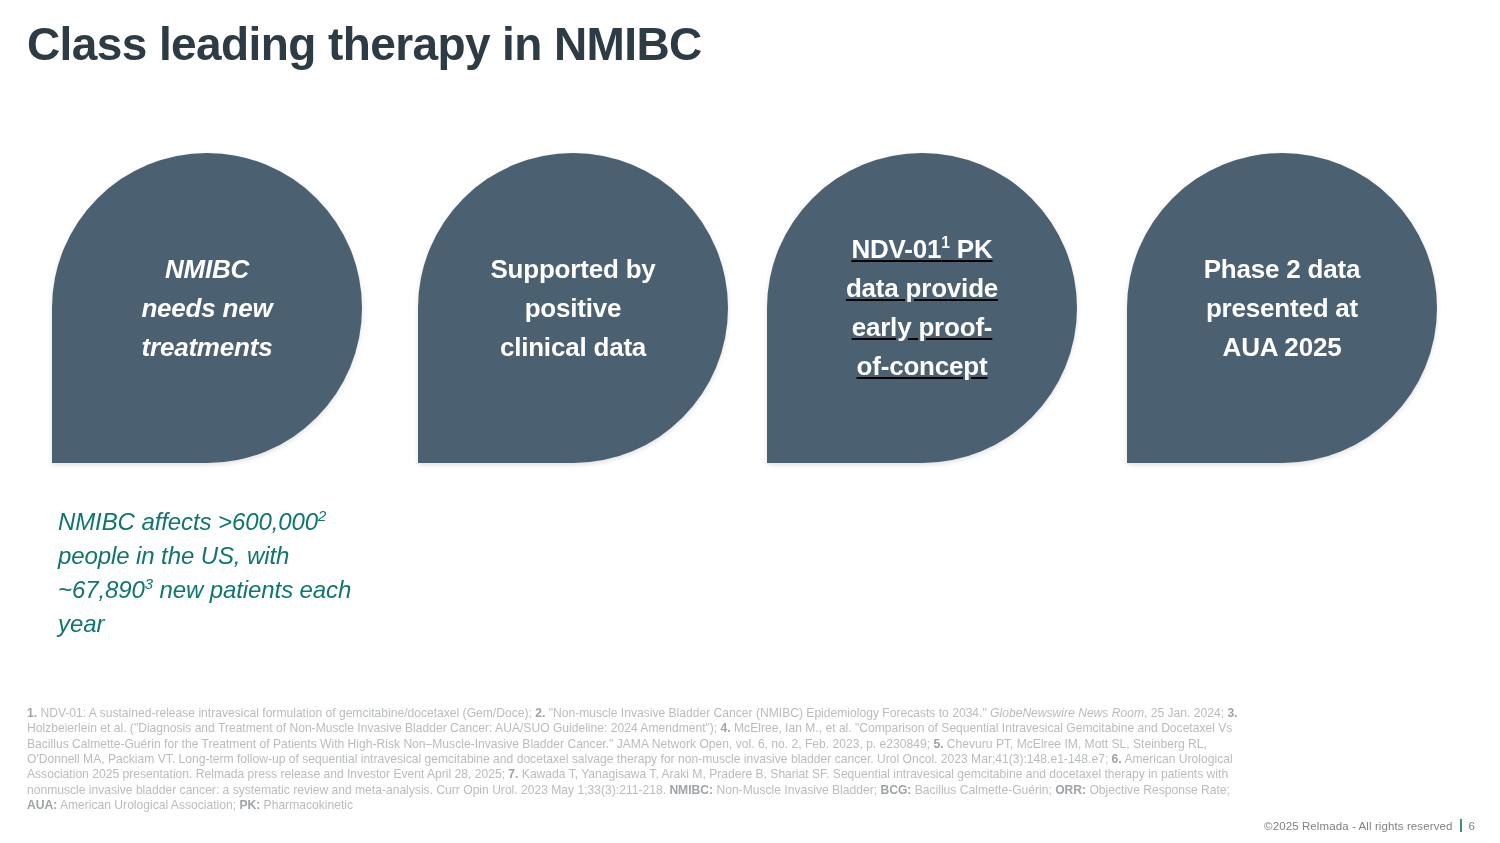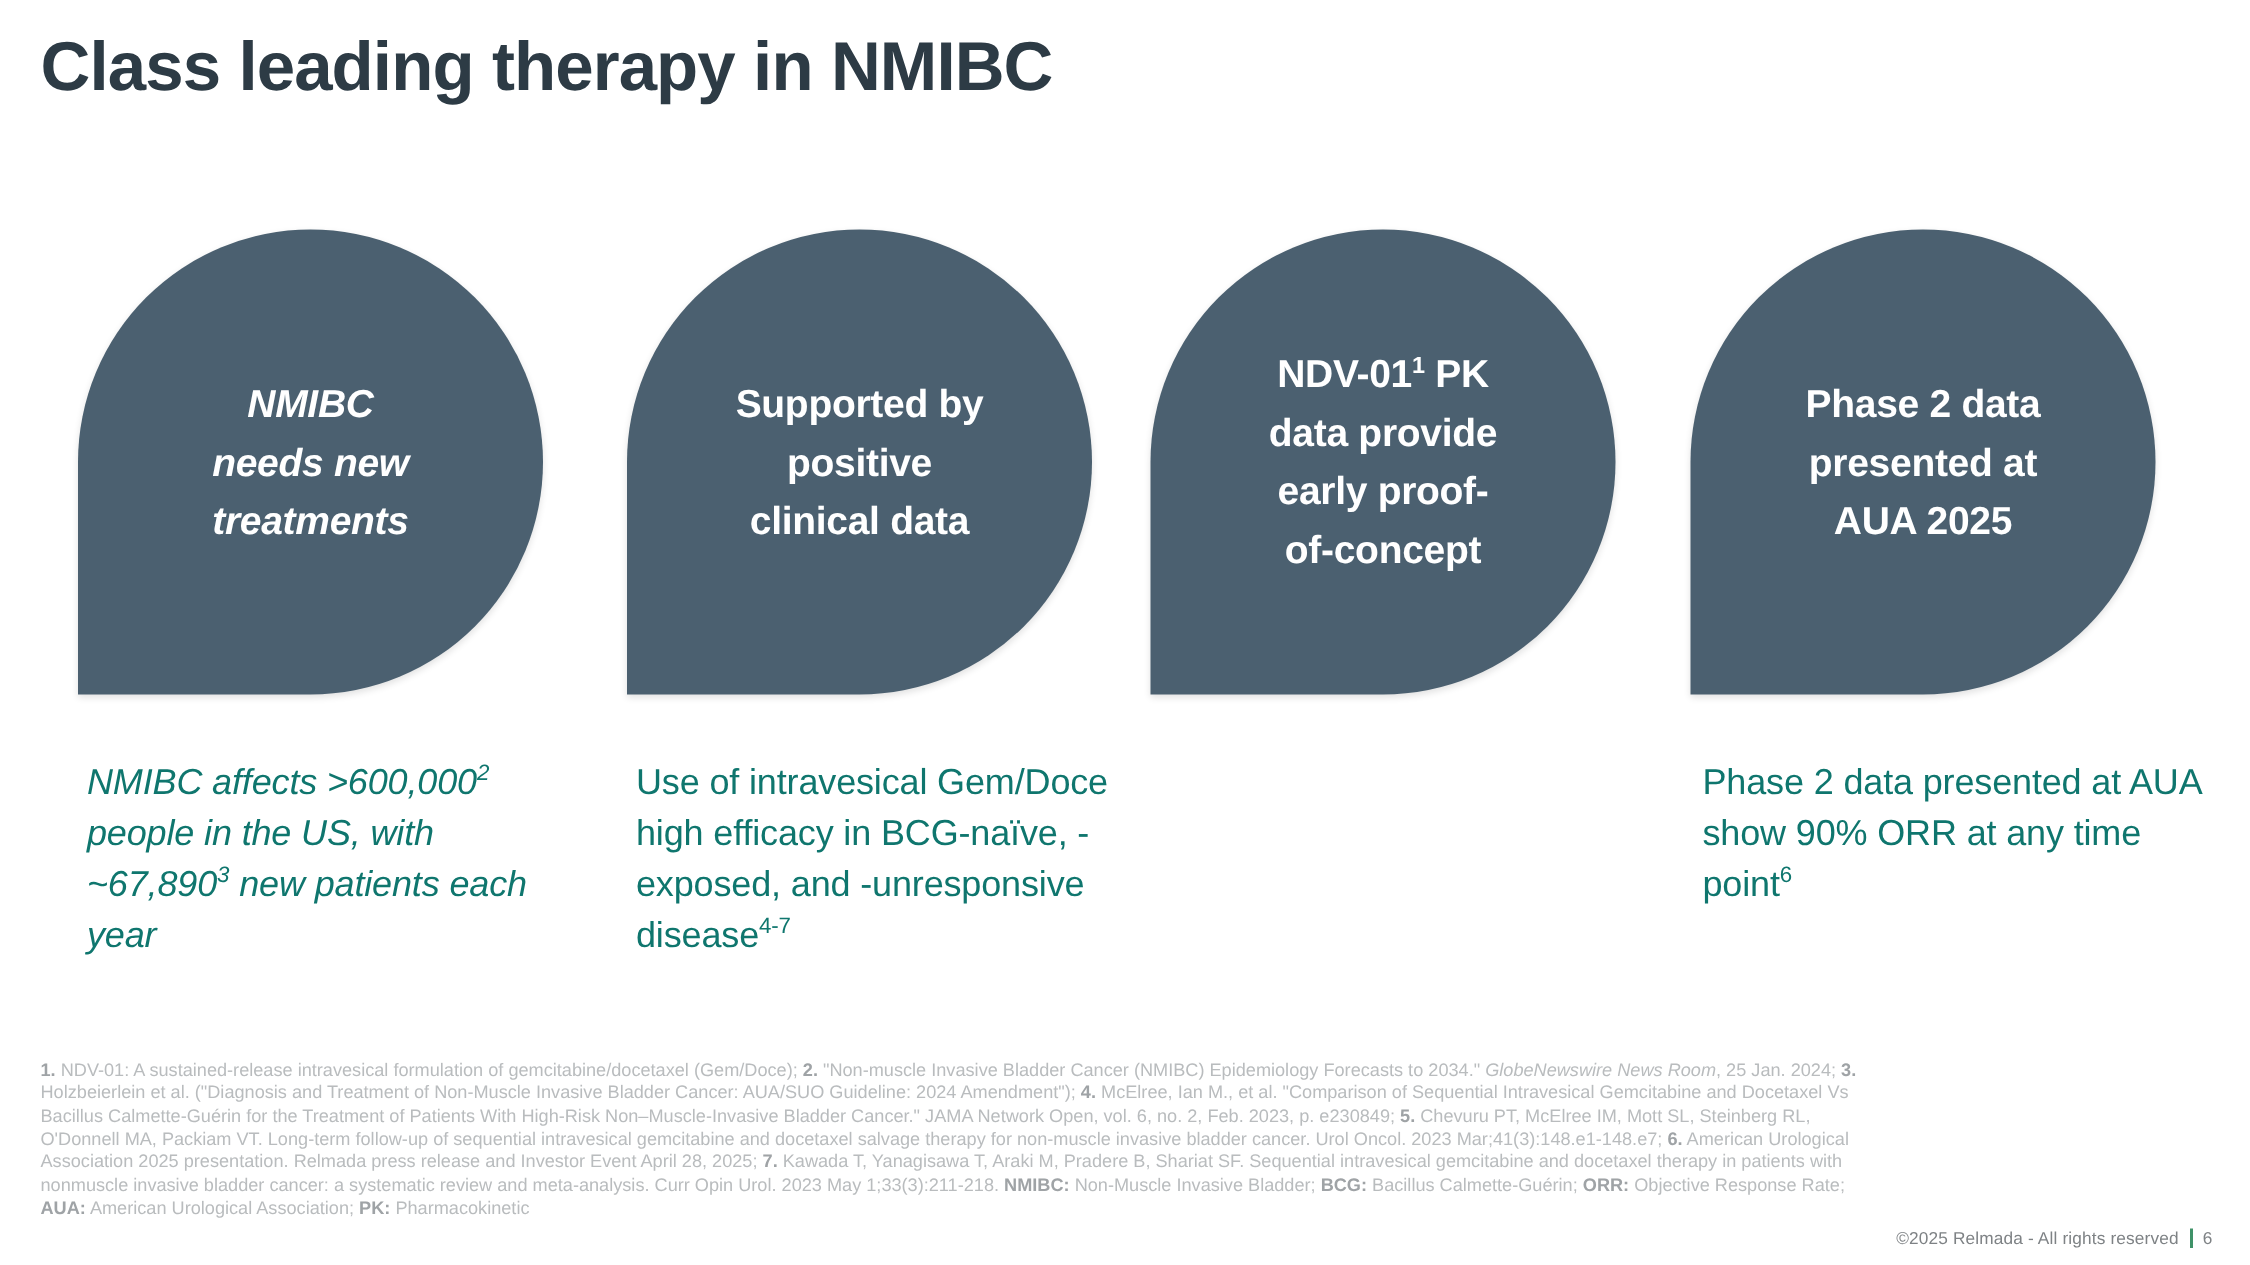--- a/index.html
+++ b/index.html
@@ -33,21 +33,21 @@
     left:0; top:153px;
     width:1500px;
   }
   .col {
     position:absolute;
     top:0;
     width:310px;
   }
   .col-0 { left:52px;font-style:italic; }
   .col-1 { left:418px; }
-  .col-2 { left:767px; }
+  .col-2 { left:767px;text-decoration:underline; }
   .col-3 { left:1127px; }
 
   
   .bubble {
     position:relative;
     width:310px; height:310px;
     background:#4b6070;
     border-radius:50% 50% 50% 0;
     display:flex;
     align-items:center;
@@ -138,39 +138,37 @@
       </div>
       <div class="body-text">NMIBC affects &gt;600,000<sup>2</sup> people in the US, with ~67,890<sup>3</sup> new patients each year</div>
     </div>
 
     <div class="col col-1">
       <div class="bubble">
         <div class="bubble-text">Supported by
 positive
 clinical data</div>
       </div>
-      <div class="body-text">Use of intravesical Gem/Doce high efficacy in BCG-naïve, -exposed, and -unresponsive disease<sup>4-7</sup></div>
     </div>
 
     <div class="col col-2">
       <div class="bubble">
         <div class="bubble-text"><span>NDV-01</span><sup>1</sup><span> PK
 data provide
 early proof-
 of-concept</span></div>
       </div>
     </div>
 
     <div class="col col-3">
       <div class="bubble">
         <div class="bubble-text">Phase 2 data
 presented at
 AUA 2025</div>
       </div>
-      <div class="body-text">Phase 2 data presented at AUA show 90% ORR at any time point<sup>6</sup></div>
     </div>
 
   </div>
 
   <div class="footnotes"><b>1.</b>  NDV-01: A sustained-release intravesical formulation of gemcitabine/docetaxel (Gem/Doce); <b>2.</b> "Non-muscle Invasive Bladder Cancer (NMIBC) Epidemiology Forecasts to 2034." <i>GlobeNewswire News Room</i>, 25 Jan. 2024; <b>3.</b> Holzbeierlein et al. ("Diagnosis and Treatment of Non-Muscle Invasive Bladder Cancer: AUA/SUO Guideline: 2024 Amendment"); <b>4.</b> McElree, Ian M., et al. "Comparison of Sequential Intravesical Gemcitabine and Docetaxel Vs Bacillus Calmette-Guérin for the Treatment of Patients With High-Risk Non–Muscle-Invasive Bladder Cancer." JAMA Network Open, vol. 6, no. 2, Feb. 2023, p. e230849; <b>5.</b> Chevuru PT, McElree IM, Mott SL, Steinberg RL, O'Donnell MA, Packiam VT. Long-term follow-up of sequential intravesical gemcitabine and docetaxel salvage therapy for non-muscle invasive bladder cancer. Urol Oncol. 2023 Mar;41(3):148.e1-148.e7; <b>6.</b> American Urological Association 2025 presentation. Relmada press release and Investor Event April 28, 2025; <b>7.</b> Kawada T, Yanagisawa T, Araki M, Pradere B, Shariat SF. Sequential intravesical gemcitabine and docetaxel therapy in patients with nonmuscle invasive bladder cancer: a systematic review and meta-analysis. Curr Opin Urol. 2023 May 1;33(3):211-218.  <b>NMIBC:</b> Non-Muscle Invasive Bladder; <b>BCG:</b> Bacillus Calmette-Guérin; <b>ORR:</b> Objective Response Rate; <b>AUA:</b> American Urological Association; <b>PK:</b> Pharmacokinetic</div>
 
   <div class="footer">
     <span>©2025 Relmada - All rights reserved</span>
     <span class="footer-sep"></span>
     <span>6</span>

